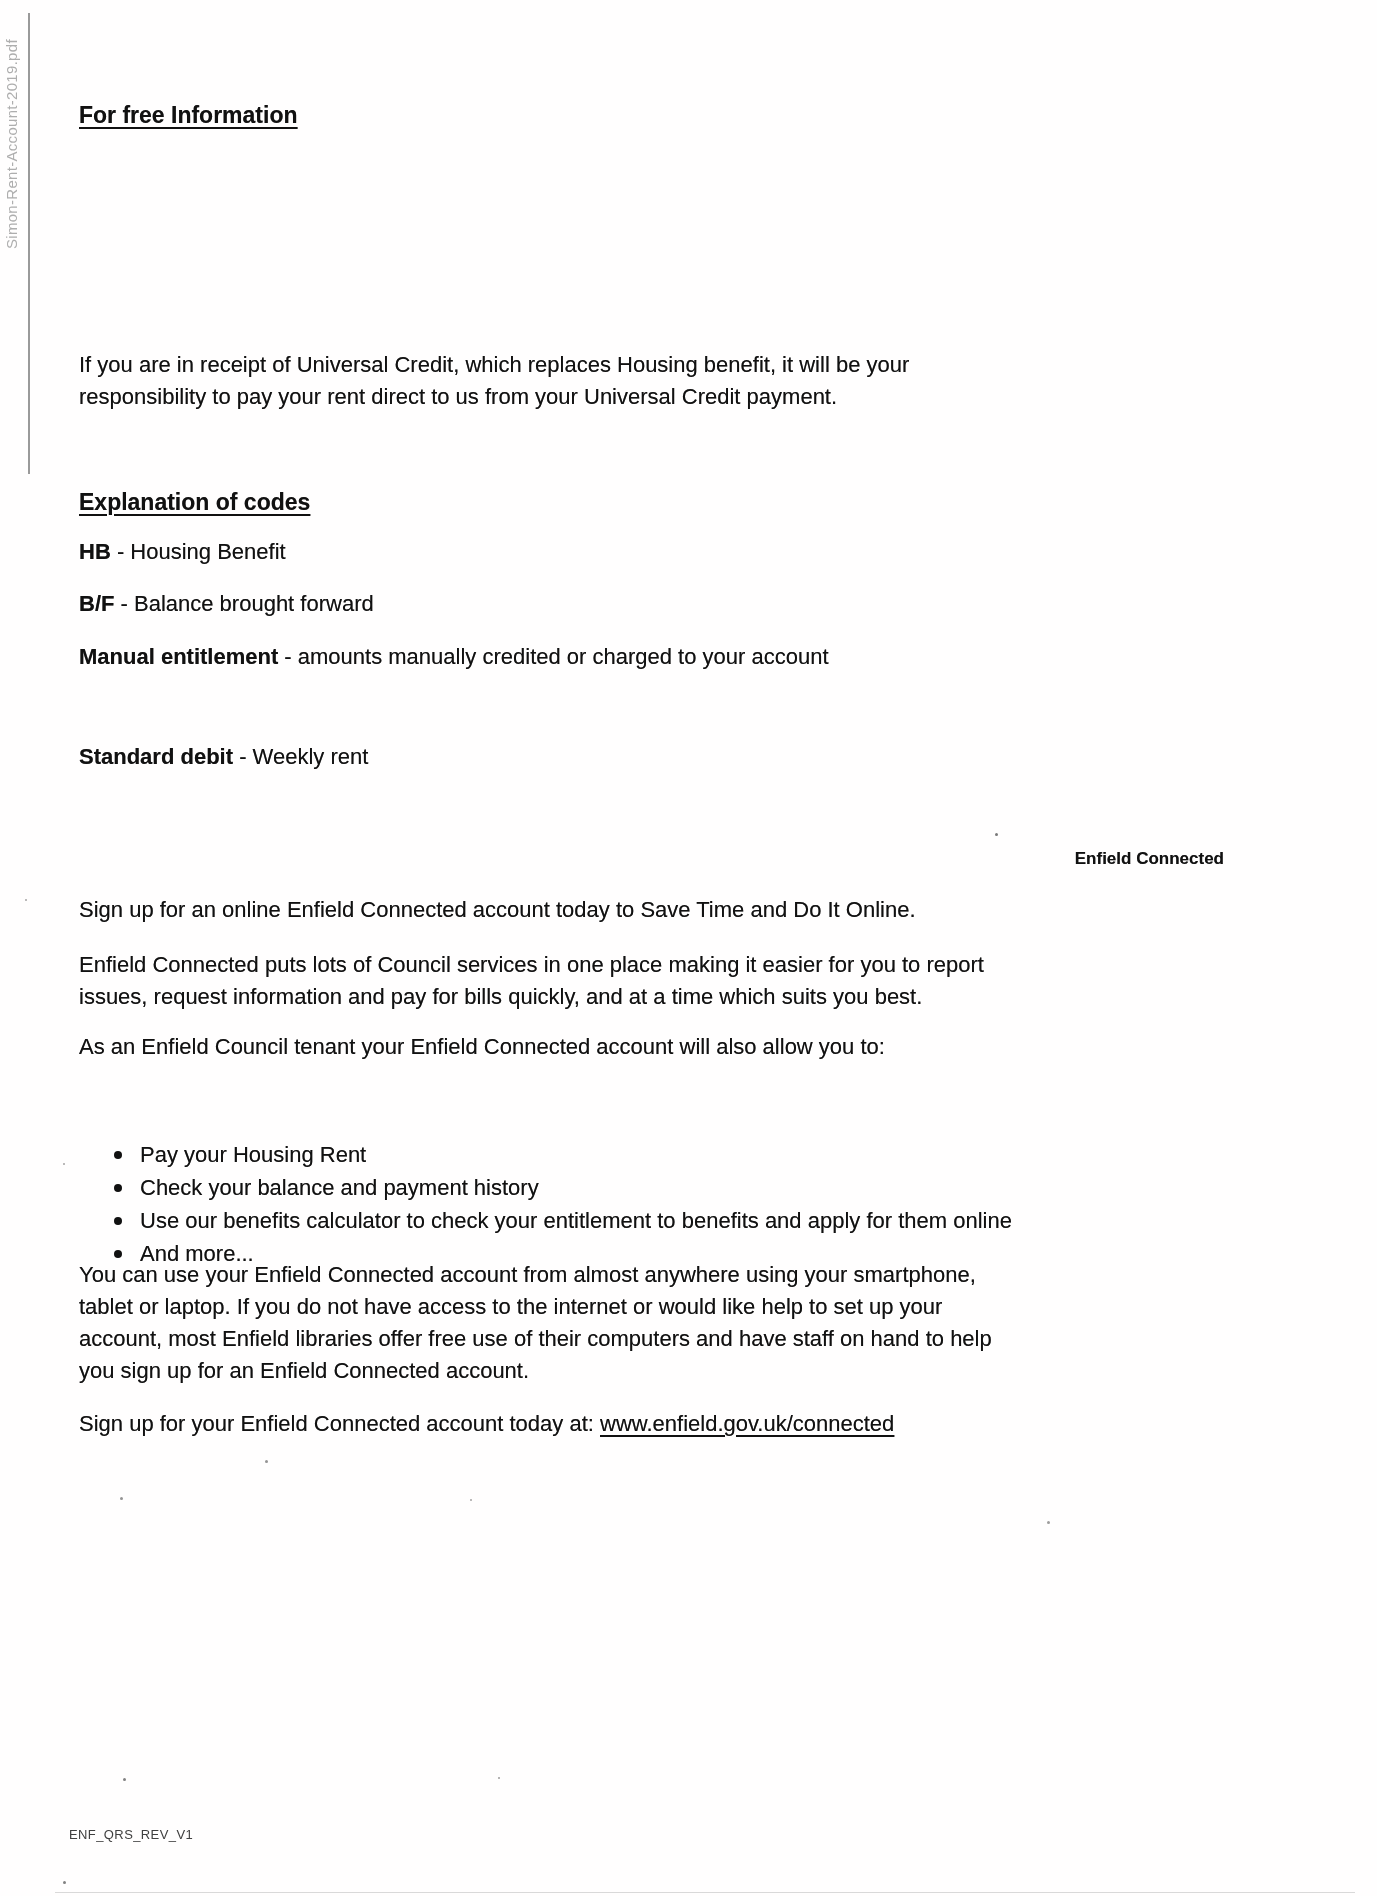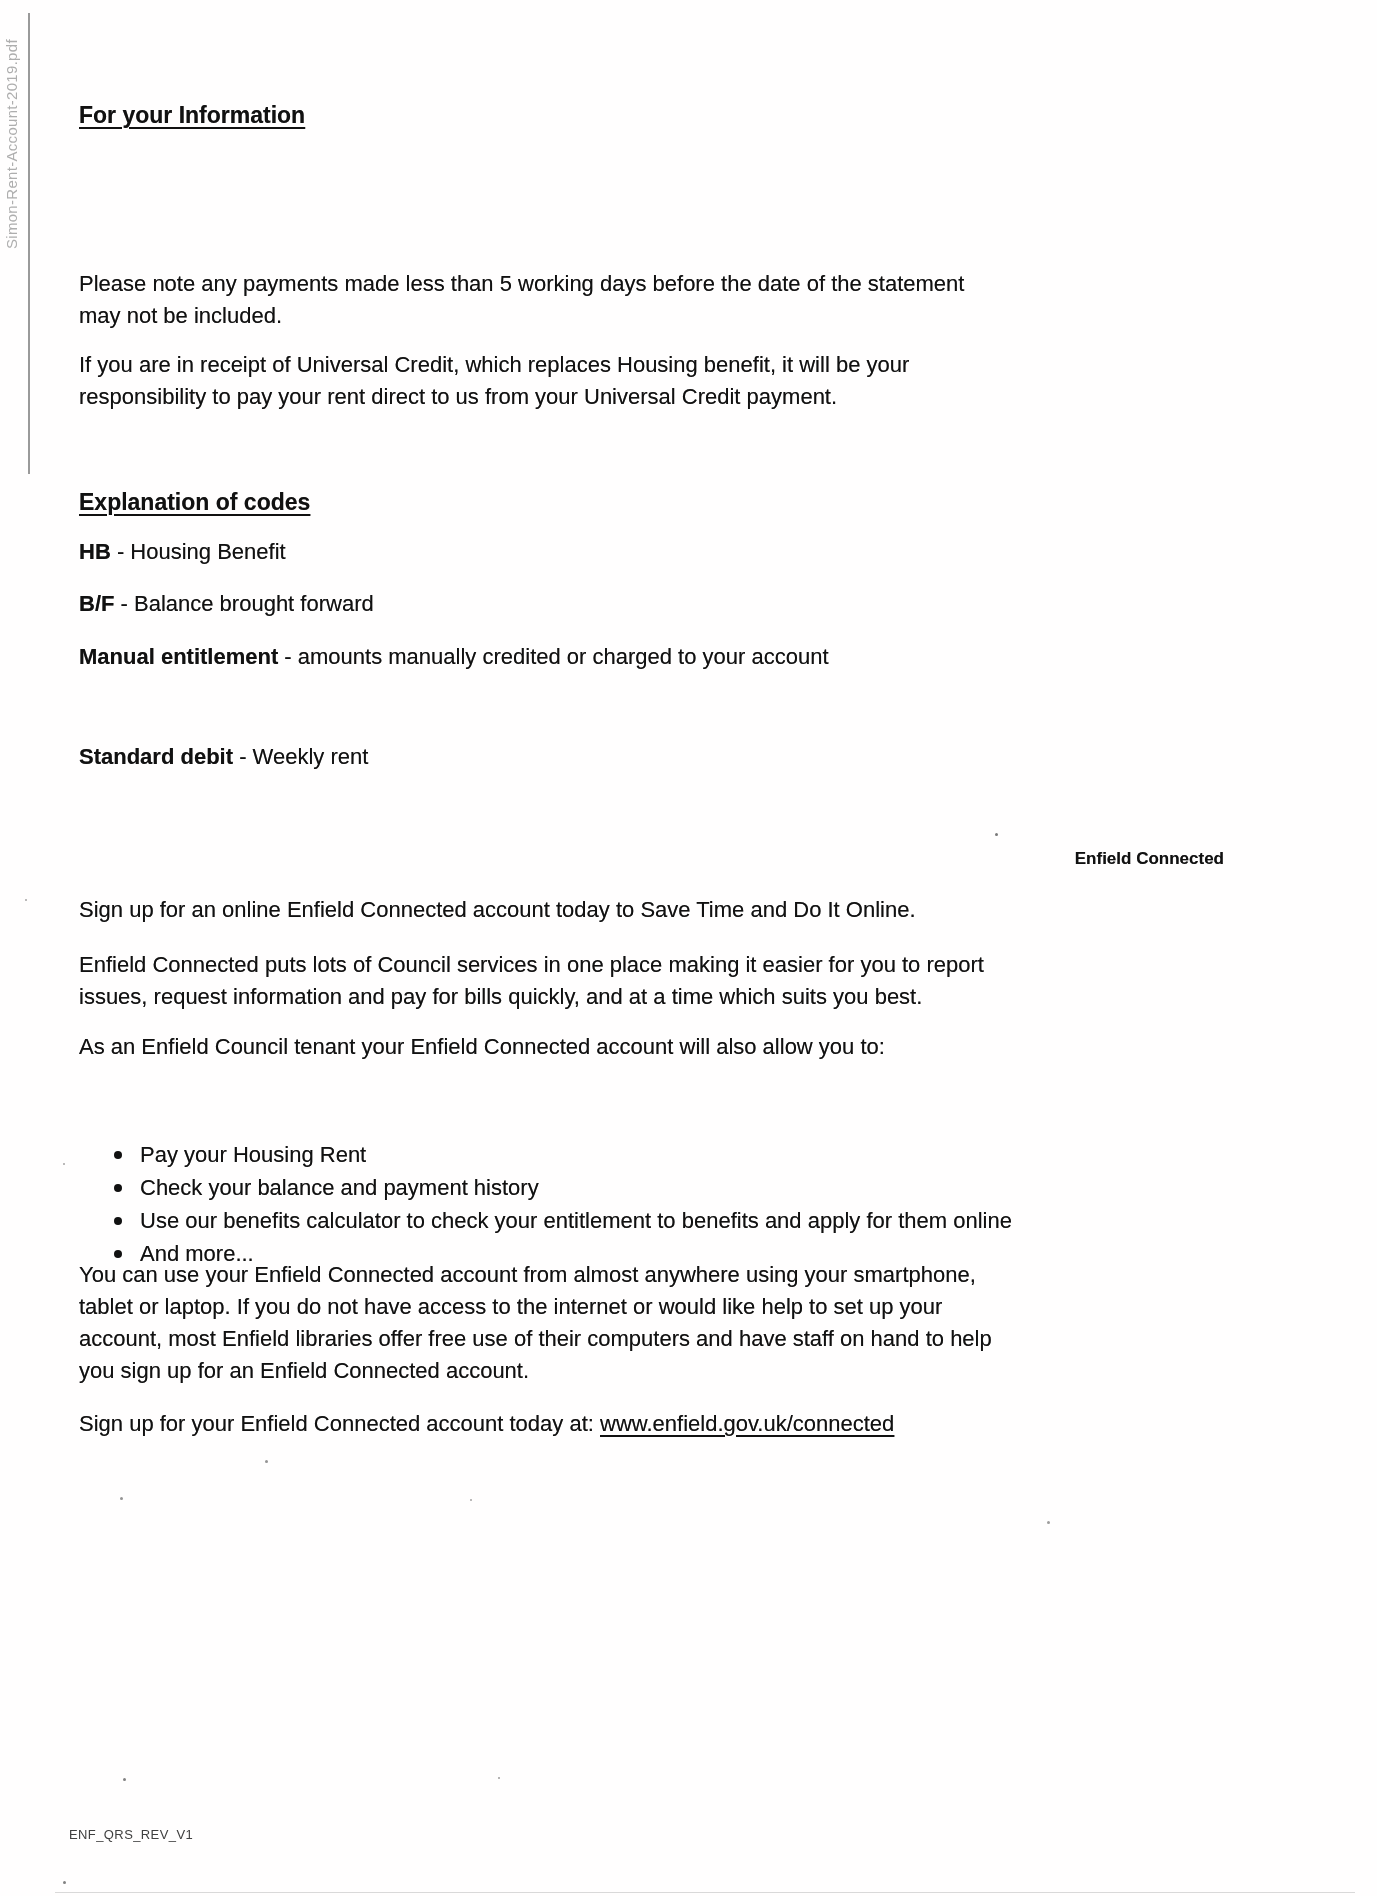--- a/index.html
+++ b/index.html
@@ -116,25 +116,23 @@
   }
 </style>
 </head>
 <body>
 
 <div class="page">
 
   <div class="edge-line"></div>
   <div class="watermark">Simon-Rent-Account-2019.pdf</div>
 
-  <div class="blk heading" style="top:99px">For your Information</div>
+  <div class="blk heading" style="top:99px">For free Information</div>
 
 
-  <div class="blk para" style="top:268px">Please note any payments made less than 5 working days before the date of the statement
-may not be included.</div>
 
   <div class="blk para" style="top:349px">If you are in receipt of Universal Credit, which replaces Housing benefit, it will be your
 responsibility to pay your rent direct to us from your Universal Credit payment.</div>
 
   <div class="blk heading" style="top:486px">Explanation of codes</div>
 
   <div class="blk code-row" style="top:536px"><b>HB</b><span> - Housing Benefit</span></div>
 
   <div class="blk code-row" style="top:588px"><b>B/F</b><span> - Balance brought forward</span></div>
 

